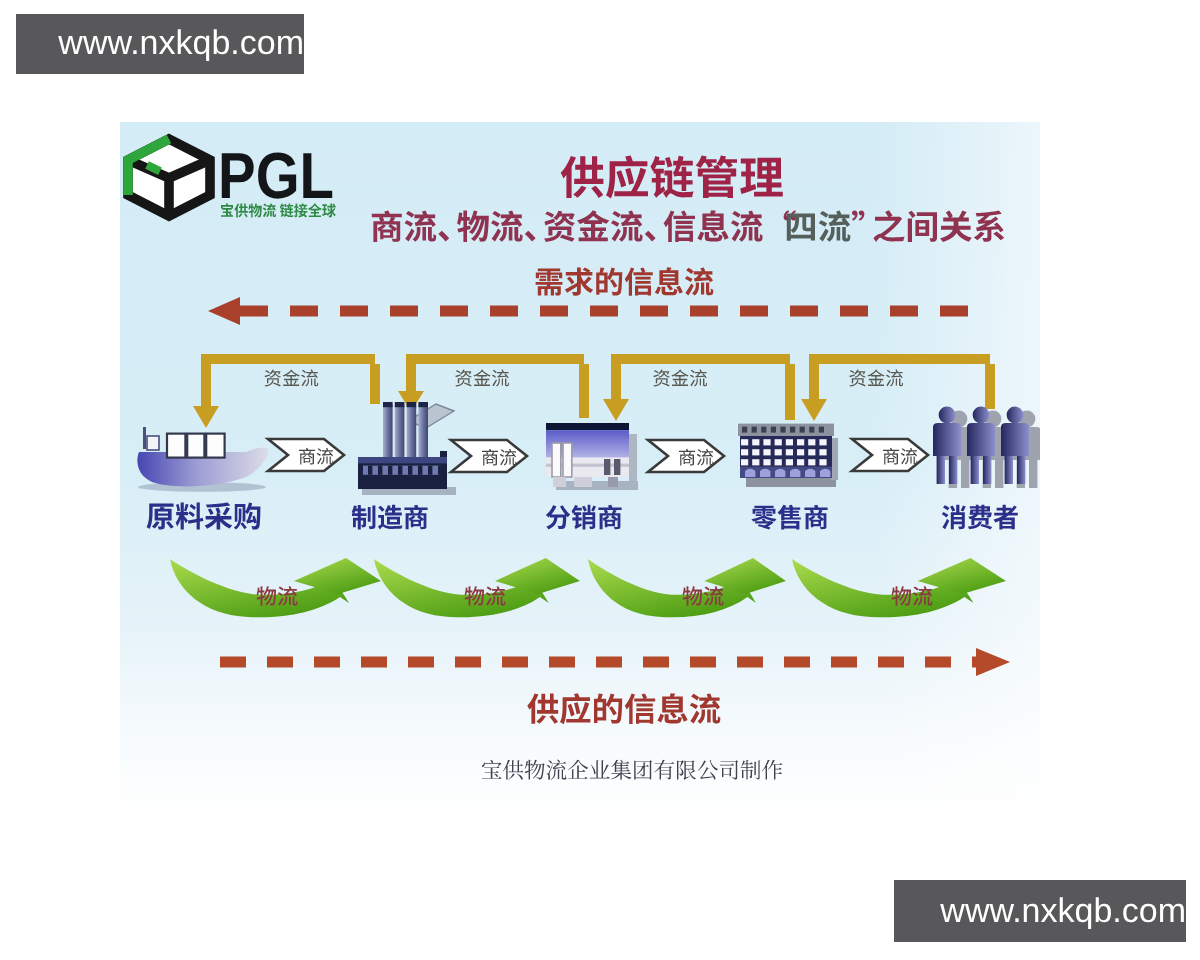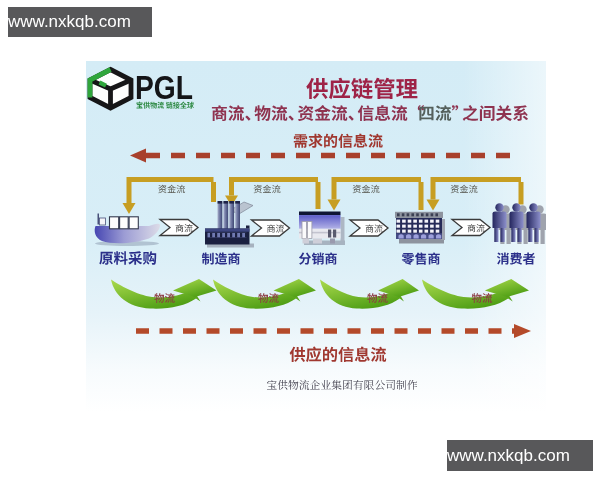--- a/index.html
+++ b/index.html
@@ -1,18 +1,18 @@
 <!DOCTYPE html>
 <html><head><meta charset="utf-8"><title>d</title><style>
 html,body{margin:0;padding:0;width:600px;height:480px;background:#fff;overflow:hidden}
 body{position:relative;font-family:"Liberation Sans",sans-serif}
-.bar{position:absolute;background:#58585A;color:#fff;text-align:left;font-size:17px}
+.bar{position:absolute;background:#58585A;color:#fff;text-align:right;font-size:17px}
 #b1{left:8px;top:7px;width:144px;height:30px;line-height:30px}
 #b2{left:447px;top:440px;width:146px;height:31px;line-height:31px}
-#panel{position:absolute;left:86px;top:61px;width:460px;height:351px;background:
+#panel{position:absolute;left:60px;top:61px;width:460px;height:351px;background:
 linear-gradient(to right, rgba(255,255,255,0) 82%, rgba(255,255,255,.55)),
 linear-gradient(to bottom,#D4ECF6 0%,#D8EEF7 50%,#E6F3F9 72%,#F7FBFD 88%,#FFFFFF 100%)}
 </style></head><body>
 <div class="bar" id="b1">www.nxkqb.com</div>
 <div class="bar" id="b2">www.nxkqb.com</div>
 <div id="panel"><svg width="460" height="351" viewBox="0 0 460 351">
 <defs>
 <linearGradient id="shipg" x1="0" y1="0" x2="1" y2="0">
  <stop offset="0" stop-color="#4646B2"></stop>
           <stop offset="0.45" stop-color="#9C9CD4"></stop>

